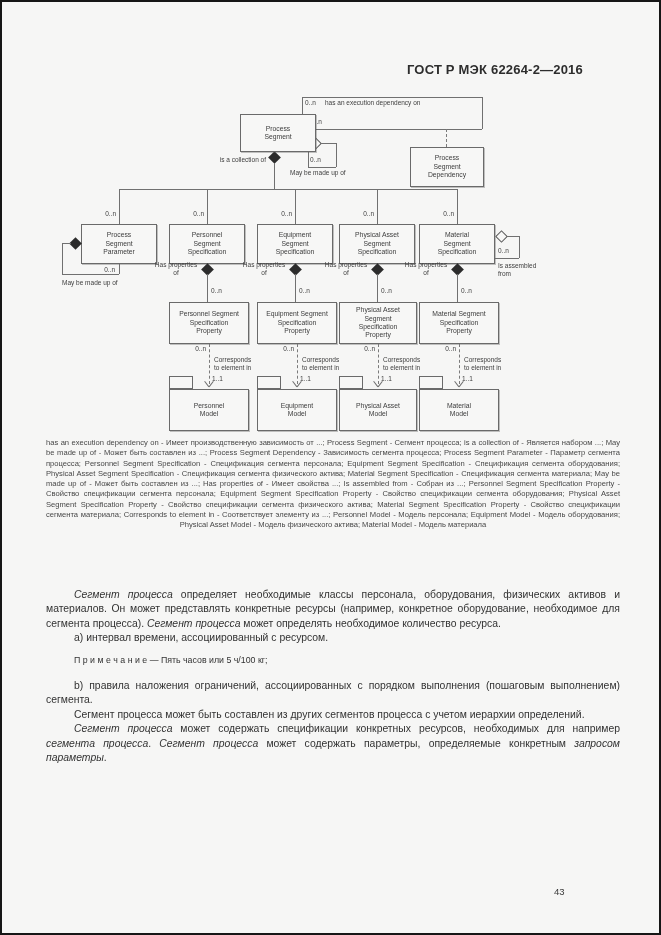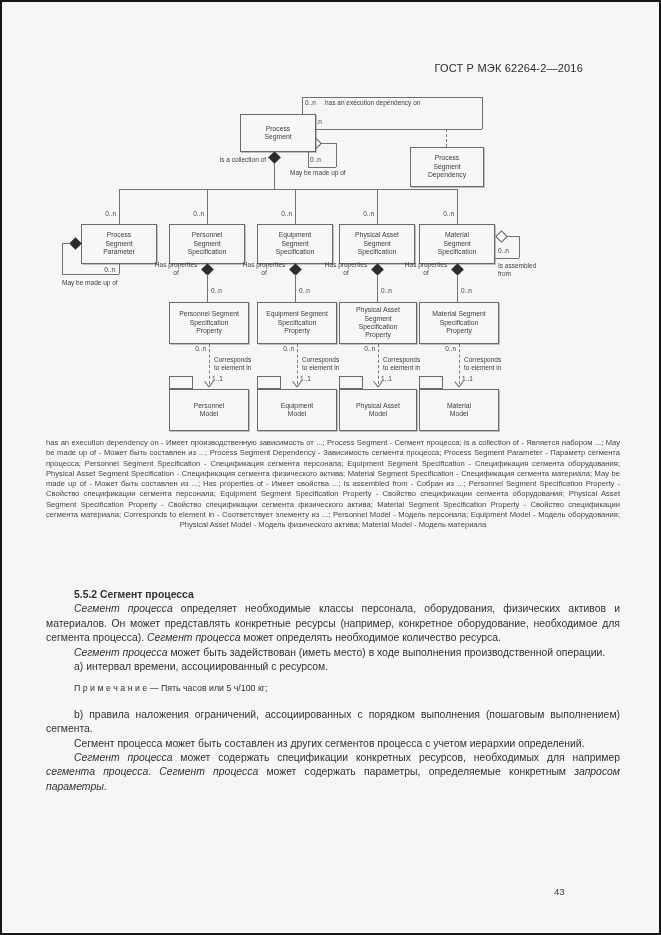--- a/index.html
+++ b/index.html
@@ -1,21 +1,21 @@
 <!DOCTYPE html>
 <html><head>
 <meta charset="utf-8">
 <style>
   html,body{margin:0;padding:0;background:#d8d8d8;}
   .page{
     position:relative;width:661px;height:935px;margin:0 auto;
     background:#f6f6f5;border:2px solid #161616;box-sizing:border-box;
     font-family:"Liberation Sans", sans-serif;color:#3a3a3a;overflow:hidden;
   }
-  .header{position:absolute;top:60px;right:76px;font-size:11px;font-weight:normal;color:#2d2d2d;letter-spacing:0.2px;}
+  .header{position:absolute;top:60px;right:76px;font-size:13px;font-weight:bold;color:#2d2d2d;letter-spacing:0.2px;}
   
   .node{
     position:absolute;border:1px solid #6a6a6a;background:#f7f7f6;
     box-shadow:1px 1px 0 rgba(90,90,90,.35);
     display:flex;align-items:center;justify-content:center;text-align:center;
     font-size:6.8px;line-height:8.4px;white-space:pre-line;color:#3d3d3d;box-sizing:border-box;
   }
   .pkg-tab{position:absolute;border:1px solid #6a6a6a;background:#f7f7f6;box-sizing:border-box;}
   .hl{position:absolute;border-top:1px solid #707070;height:0;}
   .vl{position:absolute;border-left:1px solid #707070;width:0;}
@@ -190,23 +190,21 @@
     <div class="node" style="left:337px;top:387px;width:78px;height:42px;">Physical Asset
 Model</div>
     <div class="pkg-tab" style="left:417px;top:374px;width:24px;height:13px;"></div>
     <div class="node" style="left:417px;top:387px;width:80px;height:42px;">Material
 Model</div>
   </div>
 
   <div class="legend">has an execution dependency on - Имеет производственную зависимость от ...; Process Segment - Сегмент процесса; is a collection of - Является набором ...; May be made up of - Может быть составлен из ...; Process Segment Dependency - Зависимость сегмента процесса; Process Segment Parameter - Параметр сегмента процесса; Personnel Segment Specification - Спецификация сегмента персонала; Equipment Segment Specification - Спецификация сегмента оборудования; Physical Asset Segment Specification - Спецификация сегмента физического актива; Material Segment Specification - Спецификация сегмента материала; May be made up of - Может быть составлен из ...; Has properties of - Имеет свойства ...; Is assembled from - Собран из ...; Personnel Segment Specification Property - Свойство спецификации сегмента персонала; Equipment Segment Specification Property - Свойство спецификации сегмента оборудования; Physical Asset Segment Specification Property - Свойство спецификации сегмента физического актива; Material Segment Specification Property - Свойство спецификации сегмента материала; Corresponds to element in - Соответствует элементу из ...; Personnel Model - Модель персонала; Equipment Model - Модель оборудования; Physical Asset Model - Модель физического актива; Material Model - Модель материала</div>
 
   <div class="bodytext">
-    <h4>5.5.2 Сегмент процесса</h4>
     <p><i>Сегмент процесса</i><span> определяет необходимые классы персонала, оборудования, физических активов и материалов. Он может представлять конкретные ресурсы (например, конкретное оборудование, необходимое для сегмента процесса). </span><i>Сегмент процесса</i><span> может определять необходимое количество ресурса.</span></p>
-    <p><i>Сегмент процесса</i><span> может быть задействован (иметь место) в ходе выполнения производственной операции.</span></p>
     <p><span>a) интервал времени, ассоциированный с ресурсом.</span></p>
     <p class="note">П р и м е ч а н и е  —  Пять часов или 5 ч/100 кг;</p>
     <p><span>b) правила наложения ограничений, ассоциированных с порядком выполнения (пошаговым выполнением) сегмента.</span></p>
     <p><span>Сегмент процесса может быть составлен из других сегментов процесса с учетом иерархии определений.</span></p>
     <p><i>Сегмент процесса</i><span> может содержать спецификации конкретных ресурсов, необходимых для например </span><i>сегмента процесса</i><span>. </span><i>Сегмент процесса</i><span> может содержать параметры, определяемые конкретным </span><i>запросом параметры</i><span>.</span></p>
   </div>
 
   <div class="pagenum">43</div>
 </div>
 

